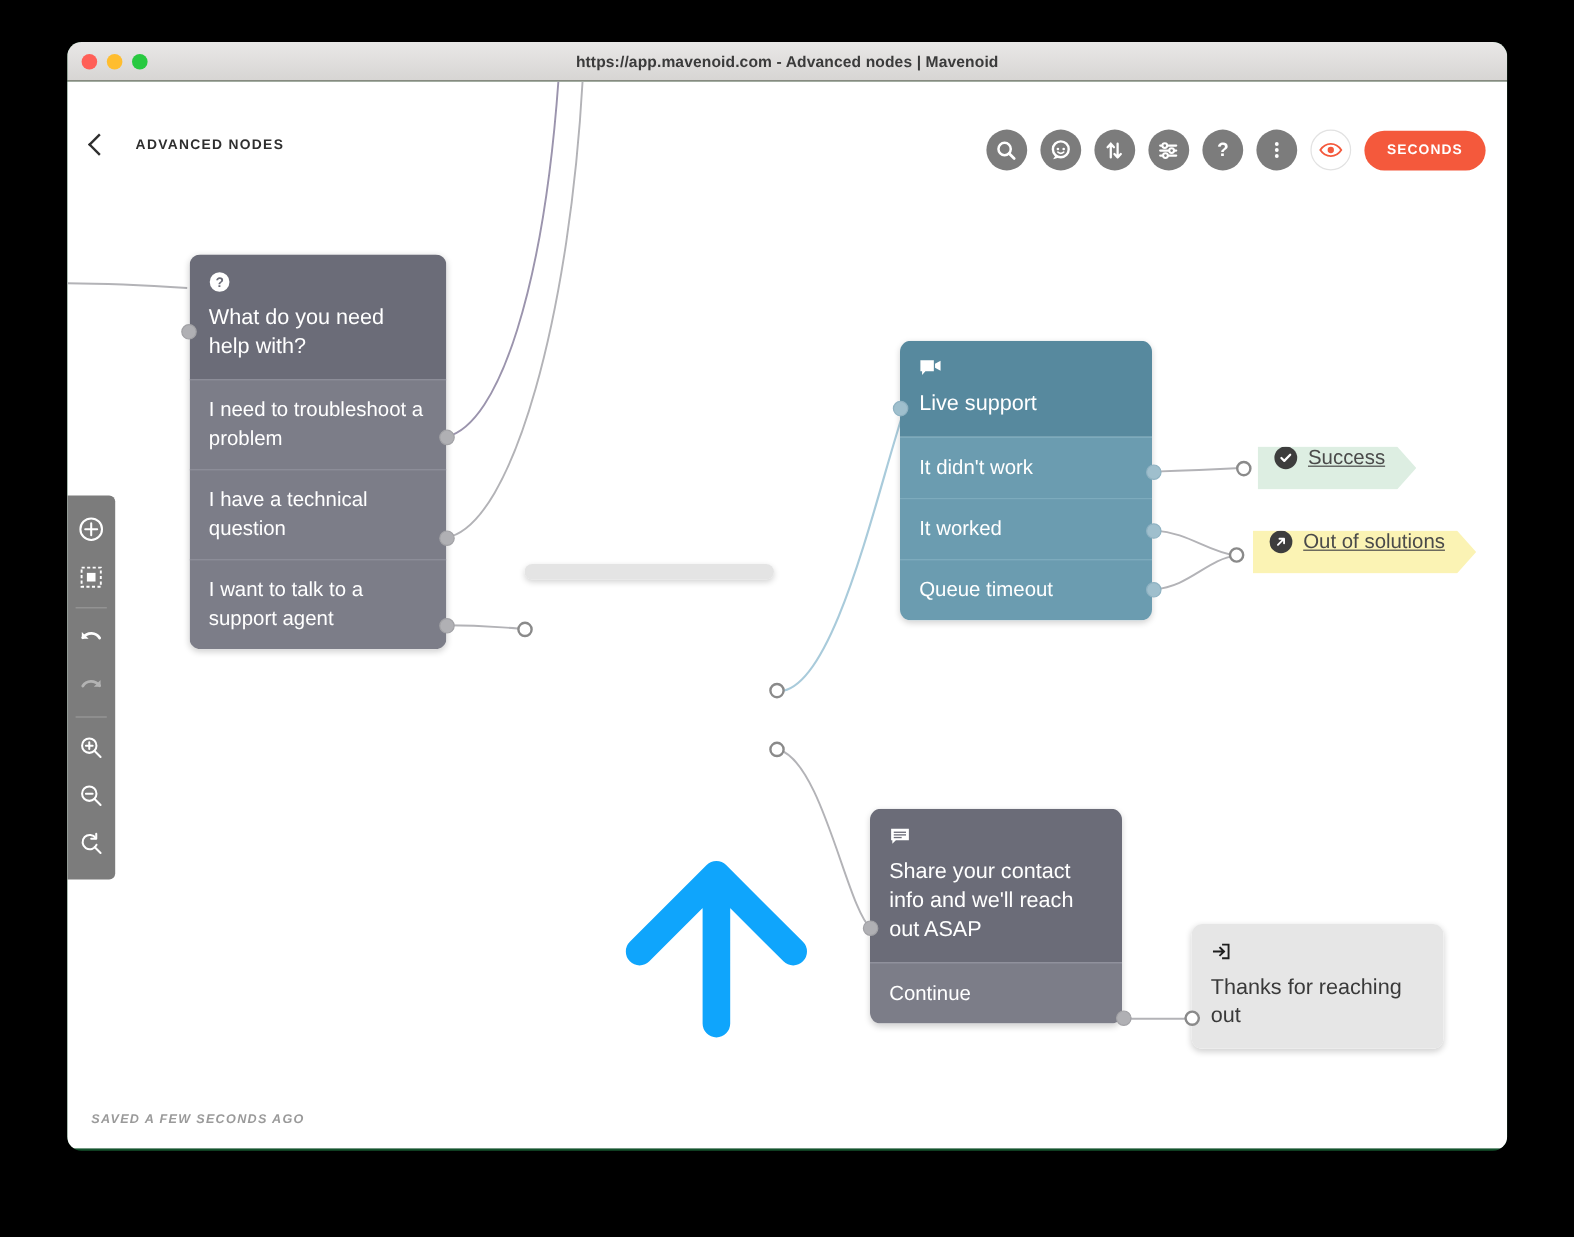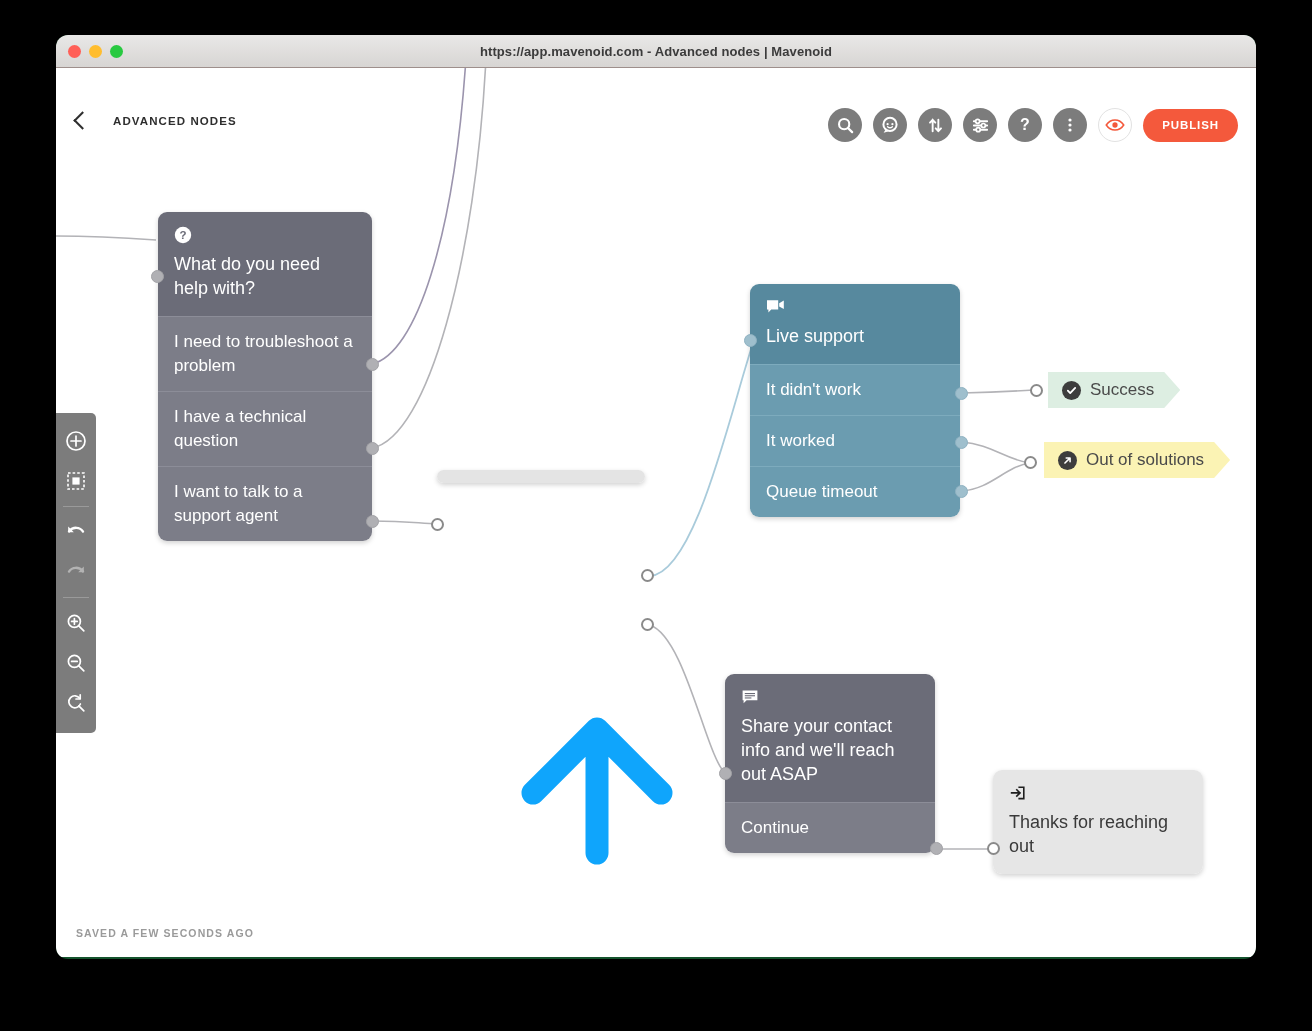--- a/index.html
+++ b/index.html
@@ -142,39 +142,40 @@
     position: absolute; width: 13px; height: 13px; border-radius: 50%;
     z-index: 20; cursor: pointer;
   }
   .dot.filled-gray  { background: #b0b0b4; border: 1px solid #a2a2a6; }
   .dot.filled-blue  { background: #9fbfcd; border: 1px solid #8fb2c2; }
   .dot.hollow       { background: #fff; border: 2px solid #8a8a8a; }
 
   
   .badge {
     position: absolute; height: 36px;
-    display: flex; align-items: center; gap: 9px;
+    display: flex; gap: 9px;
     padding: 0 26px 0 14px;
     font-size: 17px; color: #4a4a4a;
-    z-index: 10; cursor: pointer;
+    z-index: 10; cursor: pointer; text-decoration: underline;
   }
   .badge.success { background: #ddeee2; clip-path: polygon(0 0, calc(100% - 16px) 0, 100% 50%, calc(100% - 16px) 100%, 0 100%); }
   .badge.dead    { background: #fbf3b4; clip-path: polygon(0 0, calc(100% - 16px) 0, 100% 50%, calc(100% - 16px) 100%, 0 100%); }
   .badge-ico {
     width: 19px; height: 19px; border-radius: 50%;
     background: #3d3d3d; color: #fff;
     display: flex; align-items: center; justify-content: center;
     flex: none;
   }
 
   
   .saved {
     position: absolute; left: 20px; bottom: 18px;
     font-size: 10.5px; letter-spacing: 1.1px; color: #9a9a9a; font-weight: bold;
     z-index: 25;
+    font-style: italic;
   }
 
   
   .cursor-arrow { position: absolute; left: 465px; top: 645px; z-index: 40; pointer-events: none; }
 </style>
 </head>
 <body>
 
 <div class="window">
 
@@ -410,20 +411,20 @@
               <circle cx="9" cy="9" r="1.6" fill="#fff"></circle>
               <circle cx="9" cy="14" r="1.6" fill="#fff"></circle>
             </svg>
         </button>
         <button class="eye-btn">
           <svg width="20" height="14" viewBox="0 0 22 14">
               <path d="M1.4 7C4 3 7.6 1.4 11 1.4S18 3 20.6 7C18 11 14.4 12.6 11 12.6S4 11 1.4 7z" fill="none" stroke="#f4593c" stroke-width="1.7"></path>
               <circle cx="11" cy="7" r="2.9" fill="#f4593c"></circle>
             </svg>
         </button>
-        <button class="publish">PUBLISH</button>
+        <button class="publish">SECONDS</button>
       </div>
     </div>
 
     <div class="saved">SAVED A FEW SECONDS AGO</div>
 
   </div>
 </div>
 
 </body></html>

